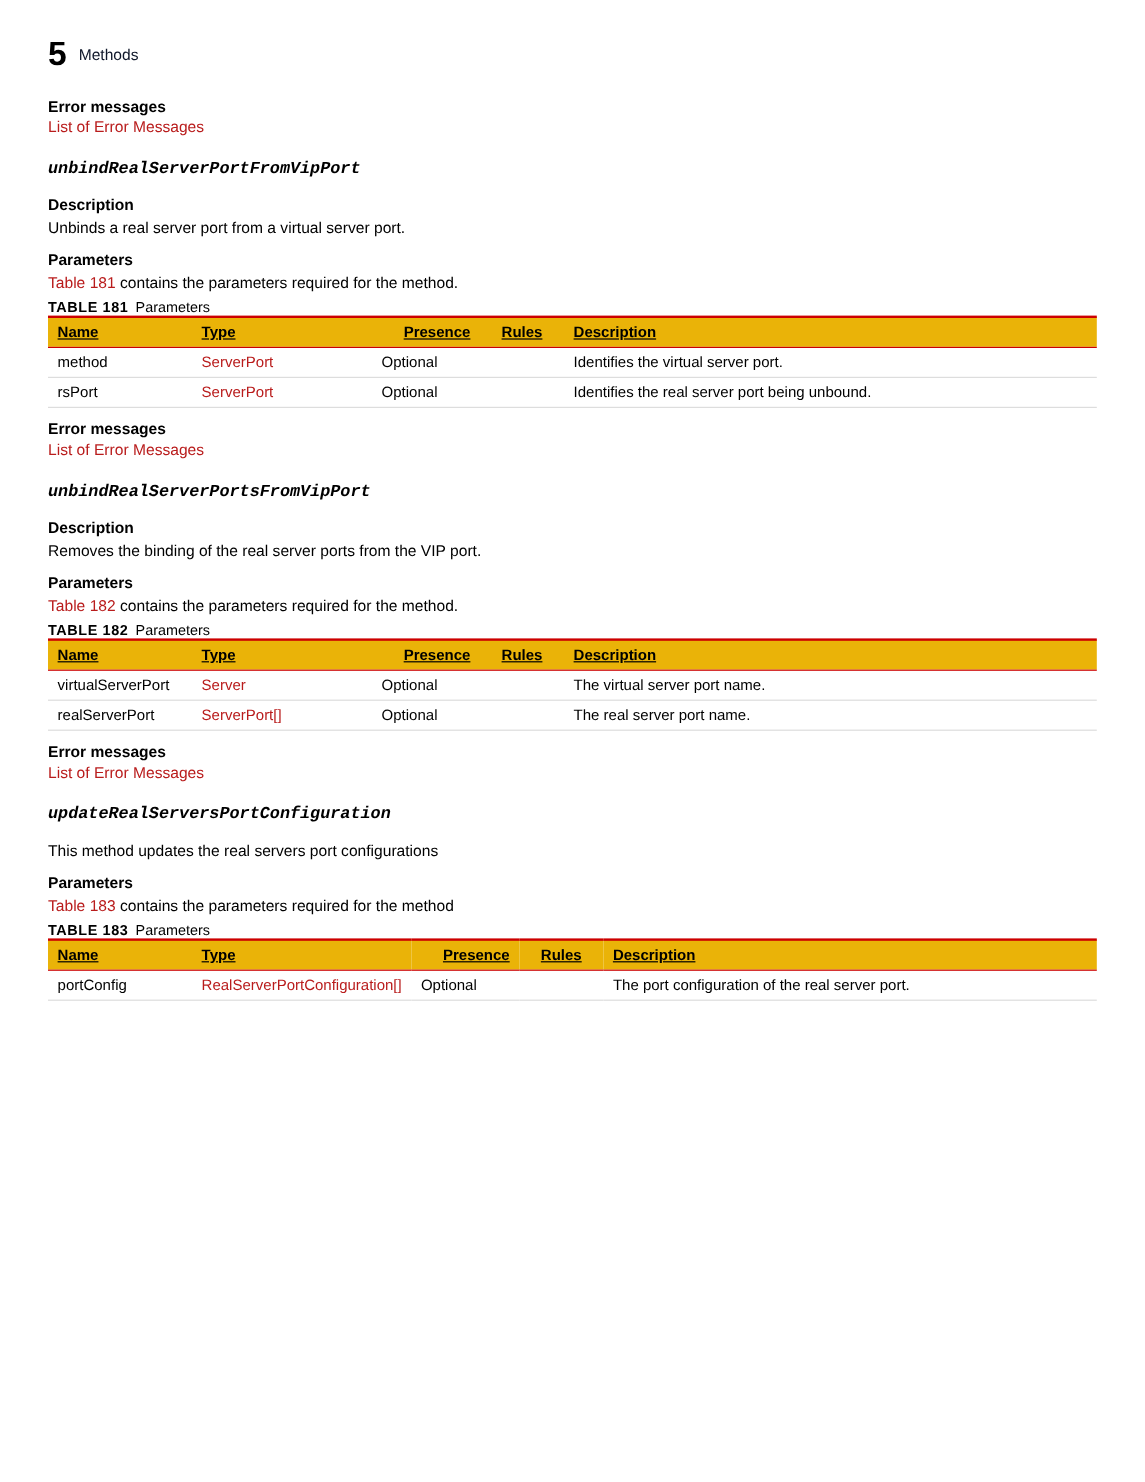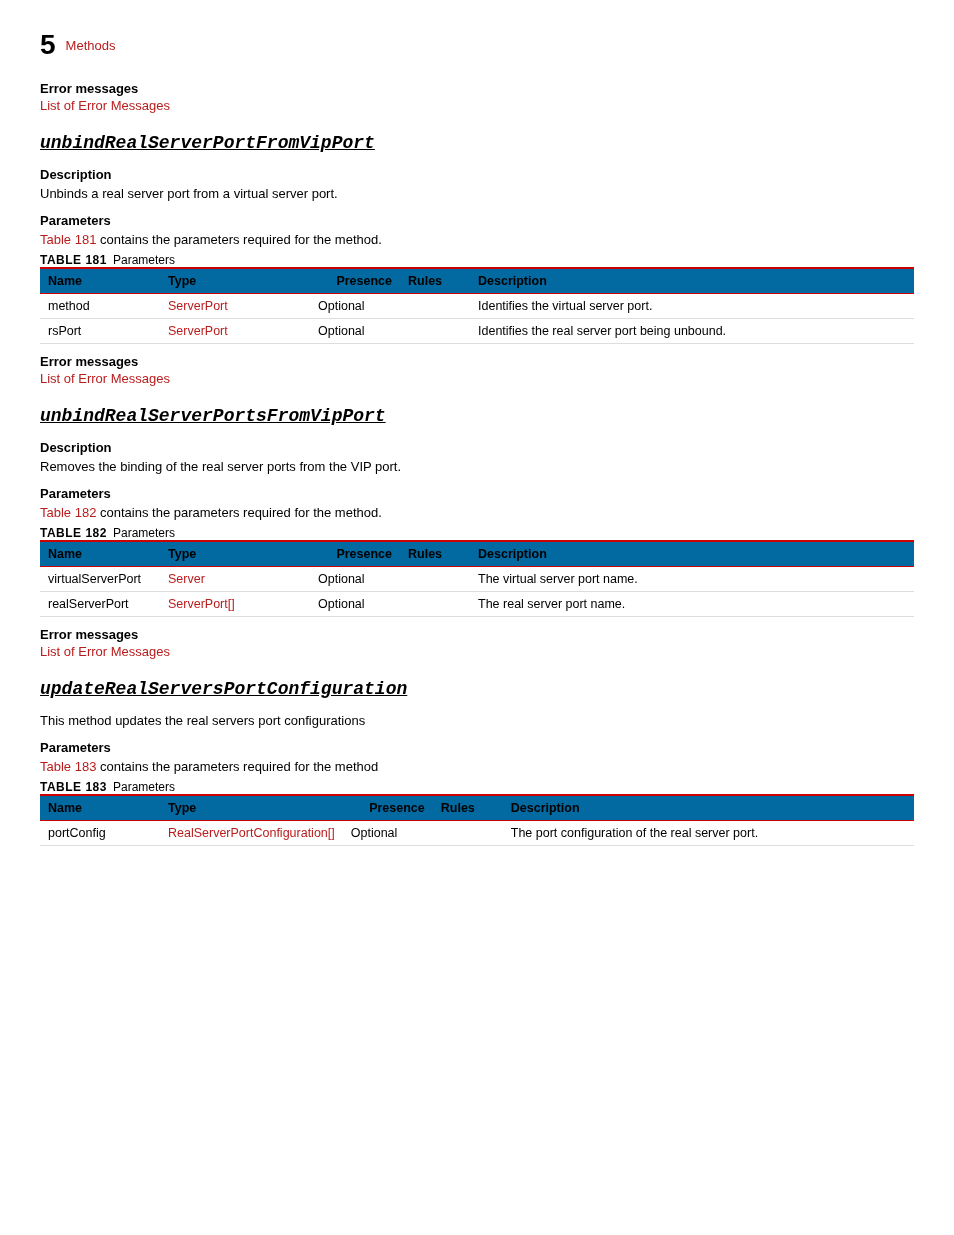--- a/index.html
+++ b/index.html
@@ -16,45 +16,44 @@
       margin-bottom: 20px;
     }
     .chapter-num {
       font-size: 28px;
       font-weight: bold;
       margin-right: 10px;
       line-height: 1.1;
     }
     .chapter-title {
       font-size: 13px;
-      color: #b91c1c;
+      color: #0f172a;
       margin-top: 8px;
     }
     .section-method {
       margin-bottom: 20px;
     }
     .error-messages-label {
       font-weight: bold;
       font-size: 13px;
       margin-bottom: 2px;
       margin-top: 10px;
     }
     .link {
       color: #b91c1c;
       text-decoration: none;
       cursor: pointer;
     }
     .method-title {
       font-family: 'Courier New', Courier, monospace;
       font-style: italic;
-      font-size: 18px;
+      font-size: 14px;
       font-weight: bold;
       margin: 18px 0 14px 0;
       border-bottom: none;
-      text-decoration: underline;
     }
     .section-label {
       font-weight: bold;
       font-size: 13px;
       margin-top: 12px;
       margin-bottom: 4px;
     }
     .section-text {
       font-size: 13px;
       margin-bottom: 6px;
@@ -83,33 +82,34 @@
     }
     thead tr {
       border-top: 2px solid #cc0000;
       border-bottom: 1.5px solid #cc0000;
     }
     thead th {
       font-weight: bold;
       text-align: left;
       padding: 5px 8px;
       font-size: 12.5px;
-      background: #0369a1;
+      background: #eab308;
+      text-decoration: underline;
     }
     tbody tr {
       border-bottom: 1px solid #ddd;
     }
     tbody td {
       padding: 5px 8px;
       vertical-align: top;
     }
     .col-name { width: 120px; }
     .col-type { width: 150px; }
     .col-presence { width: 90px; text-align: right; }
-    .col-rules { width: 70px; }
+    .col-rules { width: 70px; text-align: center; }
     .col-desc { }
   </style>
 </head>
 <body>
 
 <div class="page-header">
   <div class="chapter-num">5</div>
   <div class="chapter-title">Methods</div>
 </div>
 

